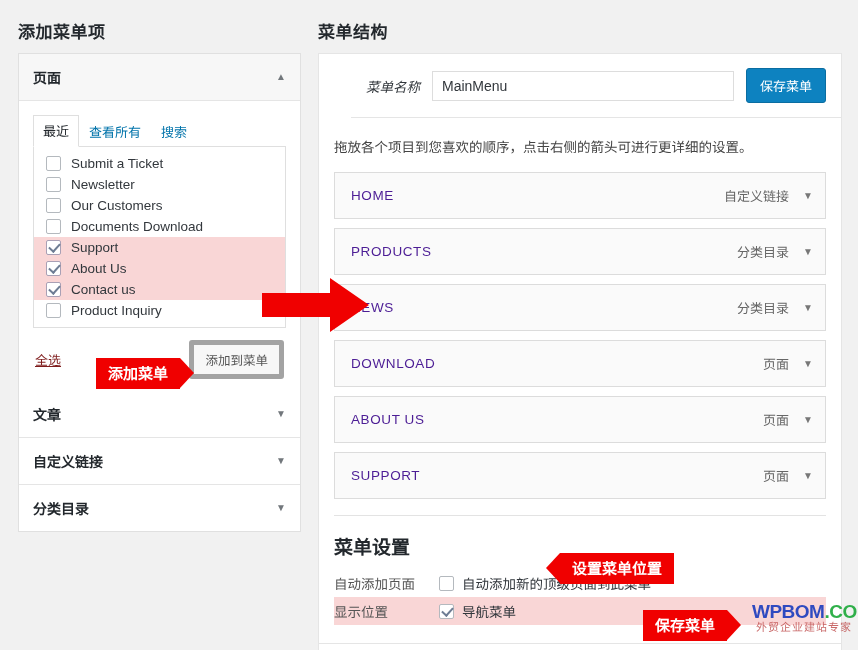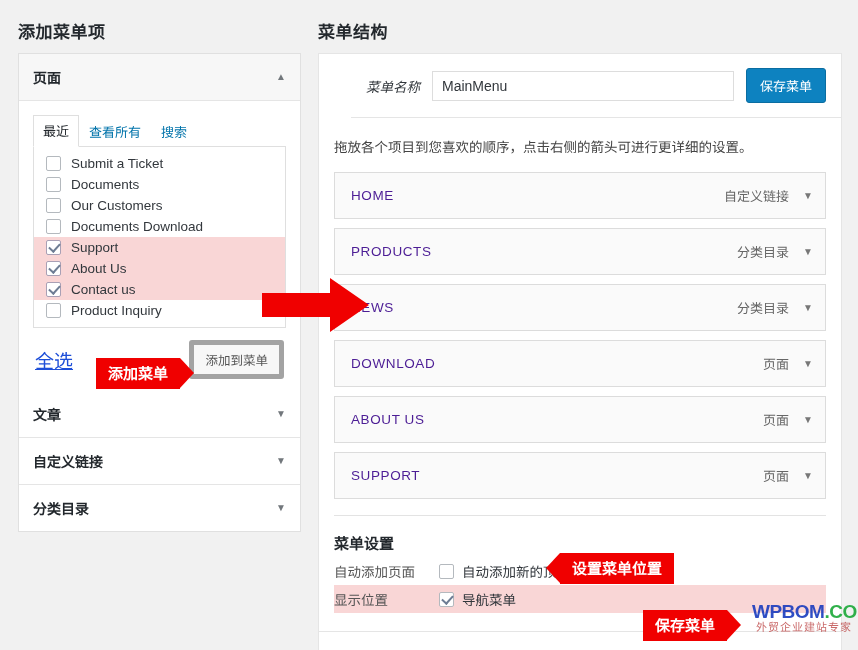--- a/index.html
+++ b/index.html
@@ -63,21 +63,21 @@
     content: ""; position: absolute; left: 4px; top: 0px;
     width: 5px; height: 9px; border: solid #6e7d94;
     border-width: 0 2px 2px 0; transform: rotate(42deg);
   }
   .cb-label { white-space: nowrap; }
 
   .list-actions {
     display: flex; align-items: center; justify-content: space-between;
     margin-top: 12px; padding: 0 2px;
   }
-  .link-sel { font-size: 19px; color: #1d4ed8; text-decoration: underline; cursor: pointer; }
+  .link-sel { font-size: 13px; color: #7f1d1d; text-decoration: underline; cursor: pointer; }
   .btn-add {
     font-size: 12.5px; color: #555; background: #f7f7f7;
     border: 5px solid #a3a3a3; border-radius: 3px; padding: 5px 11px; cursor: pointer;
   }
 
   
   .panel { background: #fff; border: 1px solid #e5e5e5; }
   .panel-head {
     display: flex; align-items: center; gap: 12px;
     padding: 14px 15px; border-bottom: 1px solid #e5e5e5; background: #fff; margin-left: 32px;
@@ -106,21 +106,21 @@
     padding: 13px 12px 13px 16px; margin-bottom: 9px;
     cursor: move;
   }
   .menu-row-title { font-size: 13.5px; color: #4c1d95; letter-spacing: .6px; }
   .menu-row-right { display: flex; align-items: center; gap: 14px; }
   .menu-row-type { font-size: 13px; color: #666; }
   .menu-row-caret { font-size: 10px; color: #777; }
 
   .divider { border-top: 1px solid #e3e3e3; margin: 16px 0 0 0; }
   .settings-title {
-    font-size: 15px; font-weight: bold; color: #23282d; margin: 16px 0 4px 0;
+    font-size: 19px; font-weight: bold; color: #23282d; margin: 16px 0 10px 0;
   }
   .set-row { display: flex; align-items: center; padding: 4px 0; }
   .set-row.hl { background: #f9d6d6; }
   .set-label { width: 105px; font-size: 13.5px; color: #555; flex: 0 0 105px; }
   .set-ctrl { display: flex; align-items: center; gap: 8px; font-size: 13.5px; color: #32373c; }
 
   .panel-foot {
     display: flex; align-items: center; justify-content: space-between;
     border-top: 1px solid #e5e5e5; margin-top: 14px; padding: 13px 15px;
   }
@@ -178,21 +178,21 @@
           <div class="tab">搜索</div>
         </div>
 
         <div class="cb-list">
           <div class="cb-row">
             <span class="cb-box"></span>
             <span class="cb-label">Submit a Ticket</span>
           </div>
           <div class="cb-row">
             <span class="cb-box"></span>
-            <span class="cb-label">Documents</span>
+            <span class="cb-label">Newsletter</span>
           </div>
           <div class="cb-row">
             <span class="cb-box"></span>
             <span class="cb-label">Our Customers</span>
           </div>
           <div class="cb-row">
             <span class="cb-box"></span>
             <span class="cb-label">Documents Download</span>
           </div>
           <div class="cb-row hl">

